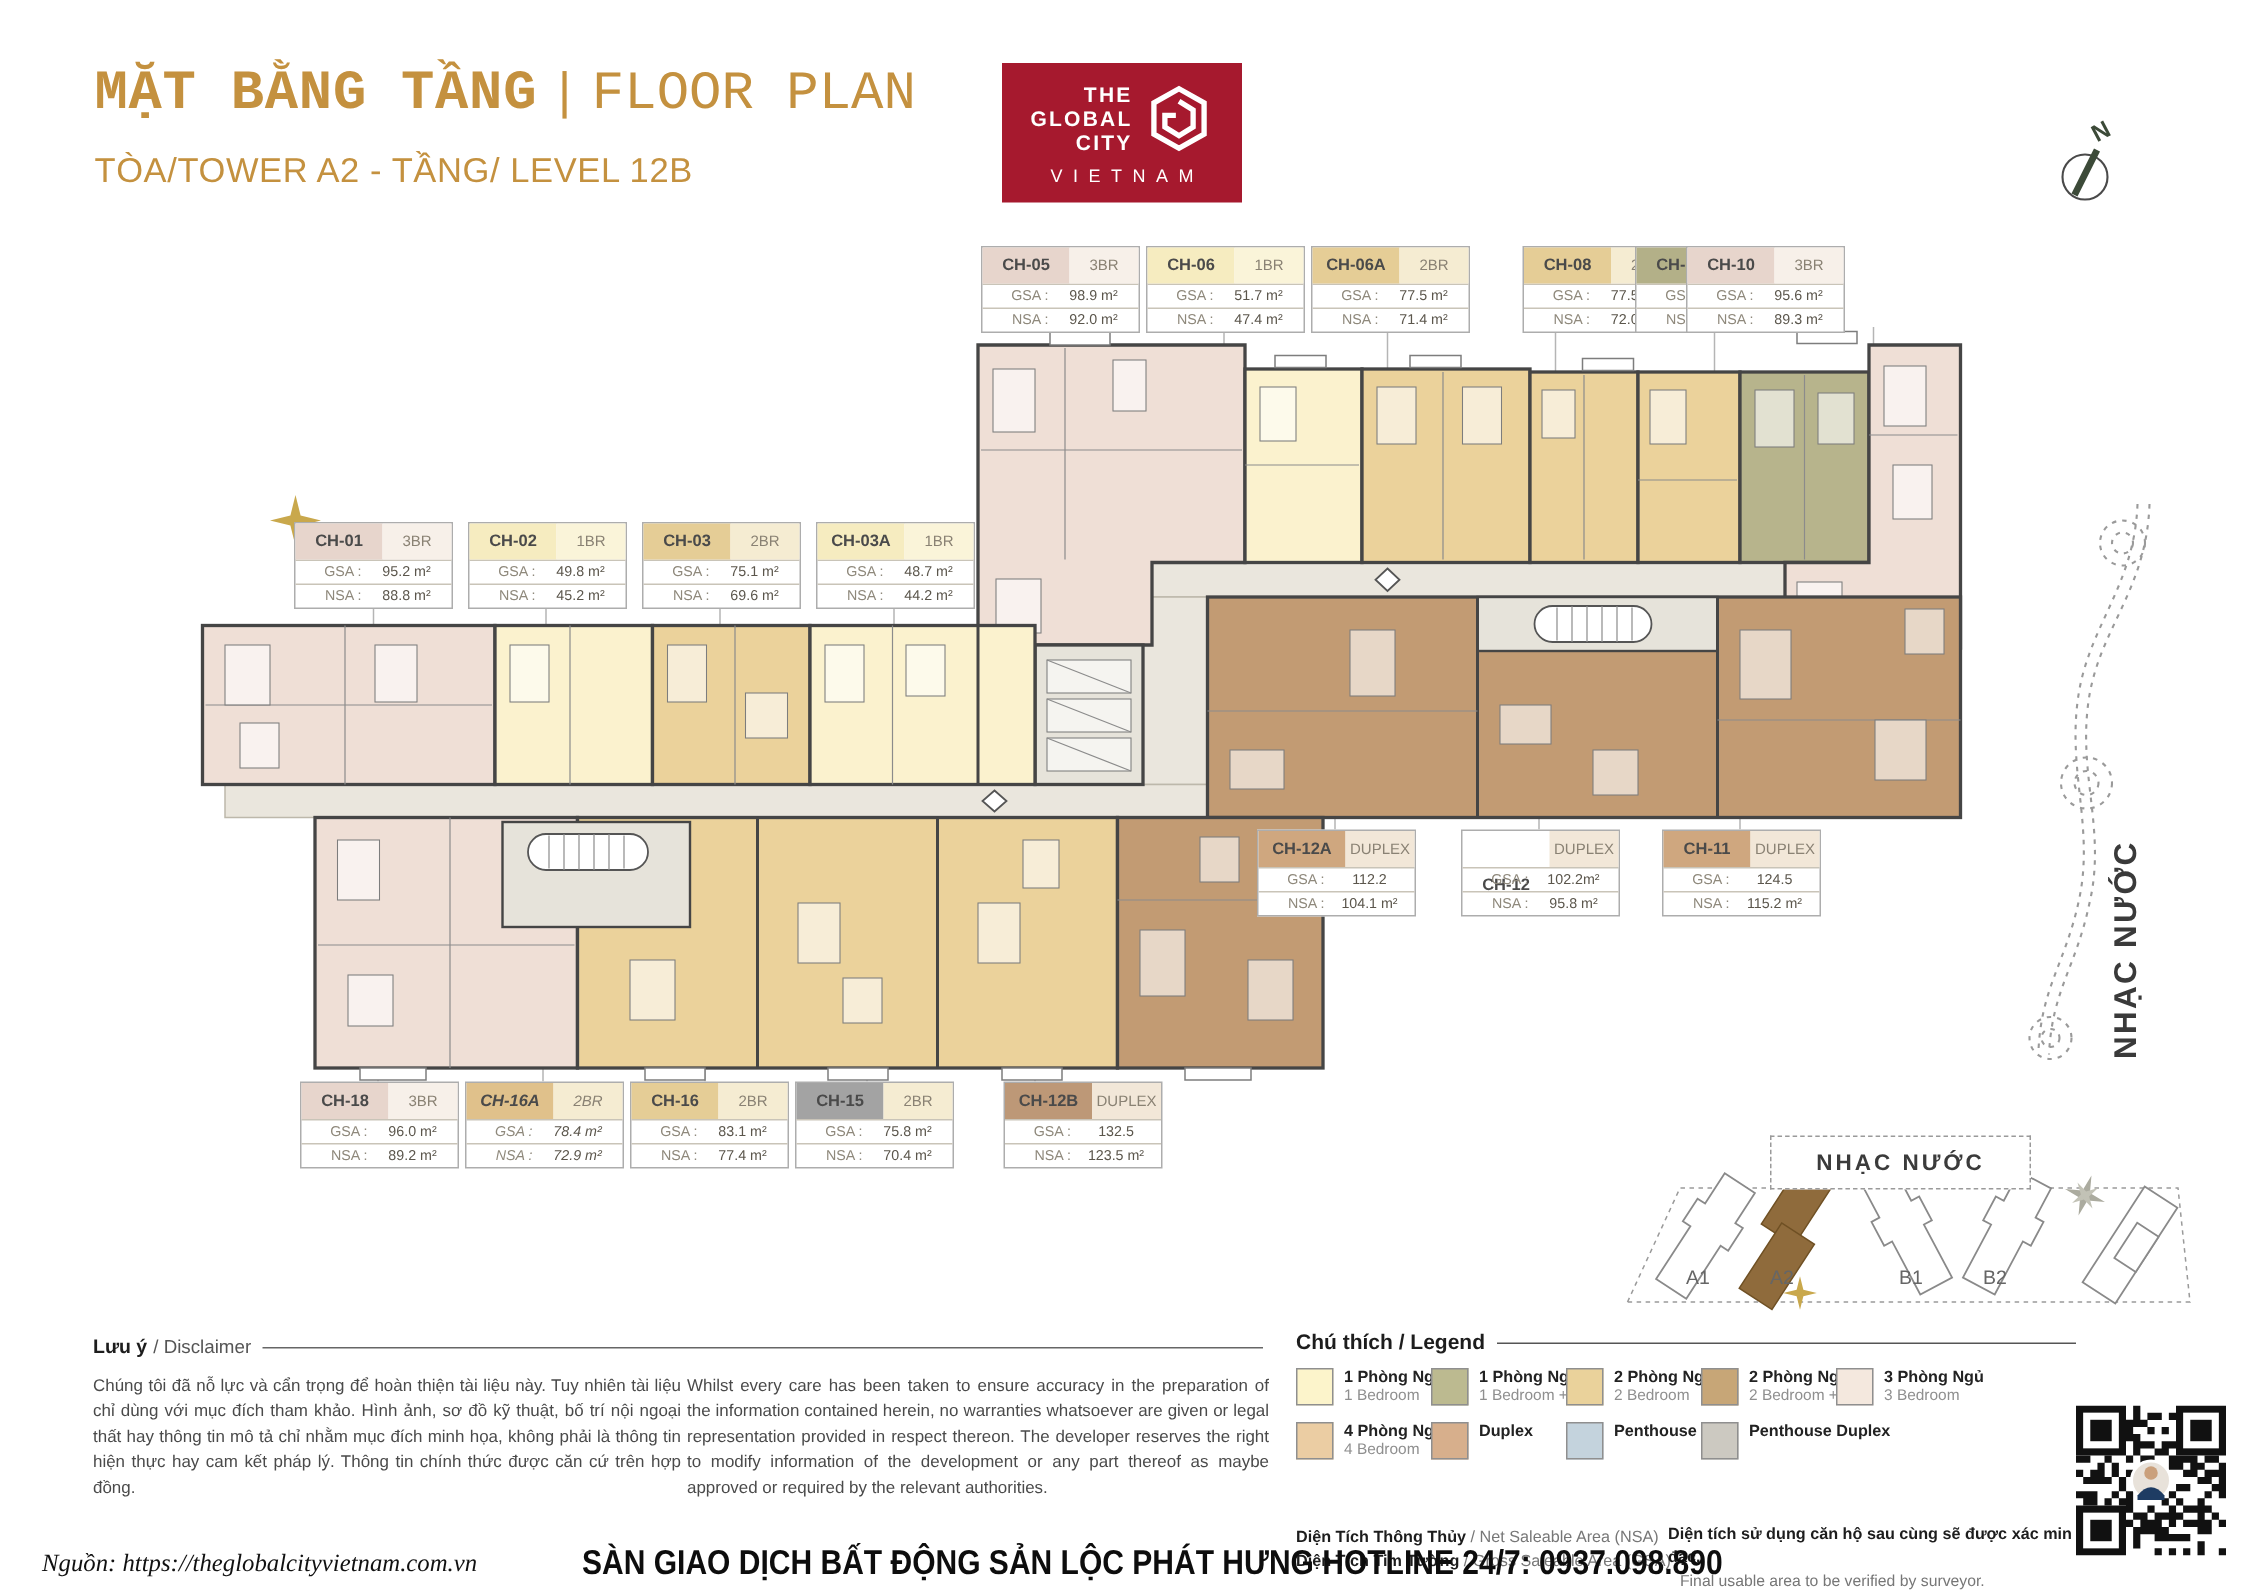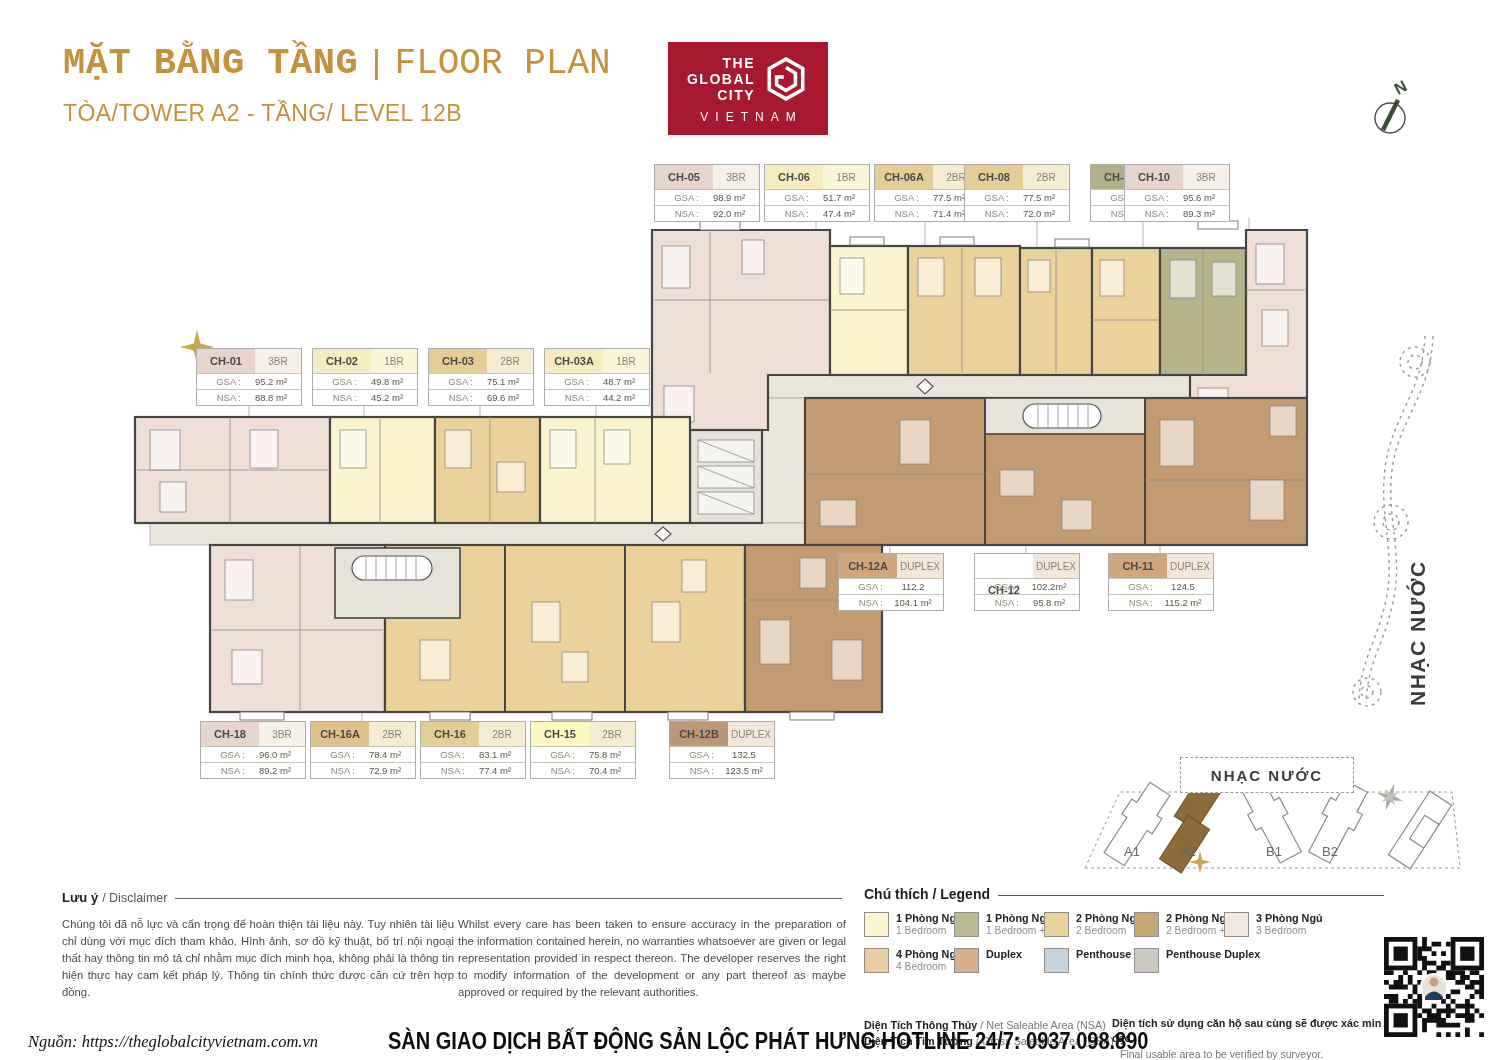--- a/index.html
+++ b/index.html
@@ -363,21 +363,21 @@
         <div class="ucard-row">
           <span class="ucard-lab">GSA :</span>
           <span class="ucard-val">77.5 m²</span>
         </div>
         <div class="ucard-row">
           <span class="ucard-lab">NSA :</span>
           <span class="ucard-val">71.4 m²</span>
         </div>
       </div>
 
-      <div class="ucard" style="left: 964px; top: 164px;">
+      <div class="ucard" style="left: 1015px; top: 164px;">
         <div class="ucard-head">
           <div class="ucard-id" style="background: rgb(229, 205, 150);">CH-08</div>
           <div class="ucard-type" style="background: rgb(245, 236, 210);">2BR</div>
         </div>
         <div class="ucard-row">
           <span class="ucard-lab">GSA :</span>
           <span class="ucard-val">77.5 m²</span>
         </div>
         <div class="ucard-row">
           <span class="ucard-lab">NSA :</span>
@@ -528,21 +528,21 @@
         <div class="ucard-row">
           <span class="ucard-lab">GSA :</span>
           <span class="ucard-val">96.0 m²</span>
         </div>
         <div class="ucard-row">
           <span class="ucard-lab">NSA :</span>
           <span class="ucard-val">89.2 m²</span>
         </div>
       </div>
 
-      <div class="ucard" style="left: 310px; top: 721px;">
+      <div class="ucard" style="left: 310px; top: 721px; font-style: italic;">
         <div class="ucard-head">
           <div class="ucard-id" style="background: rgb(224, 193, 139);">CH-16A</div>
           <div class="ucard-type" style="background: rgb(245, 236, 210);">2BR</div>
         </div>
         <div class="ucard-row">
           <span class="ucard-lab">GSA :</span>
           <span class="ucard-val">78.4 m²</span>
         </div>
         <div class="ucard-row">
           <span class="ucard-lab">NSA :</span>
@@ -560,21 +560,21 @@
           <span class="ucard-val">83.1 m²</span>
         </div>
         <div class="ucard-row">
           <span class="ucard-lab">NSA :</span>
           <span class="ucard-val">77.4 m²</span>
         </div>
       </div>
 
       <div class="ucard" style="left: 530px; top: 721px;">
         <div class="ucard-head">
-          <div class="ucard-id" style="background: #fef9c3;">CH-15</div>
+          <div class="ucard-id" style="background: #a3a3a3;">CH-15</div>
           <div class="ucard-type" style="background: rgb(245, 236, 210);">2BR</div>
         </div>
         <div class="ucard-row">
           <span class="ucard-lab">GSA :</span>
           <span class="ucard-val">75.8 m²</span>
         </div>
         <div class="ucard-row">
           <span class="ucard-lab">NSA :</span>
           <span class="ucard-val">70.4 m²</span>
         </div>

